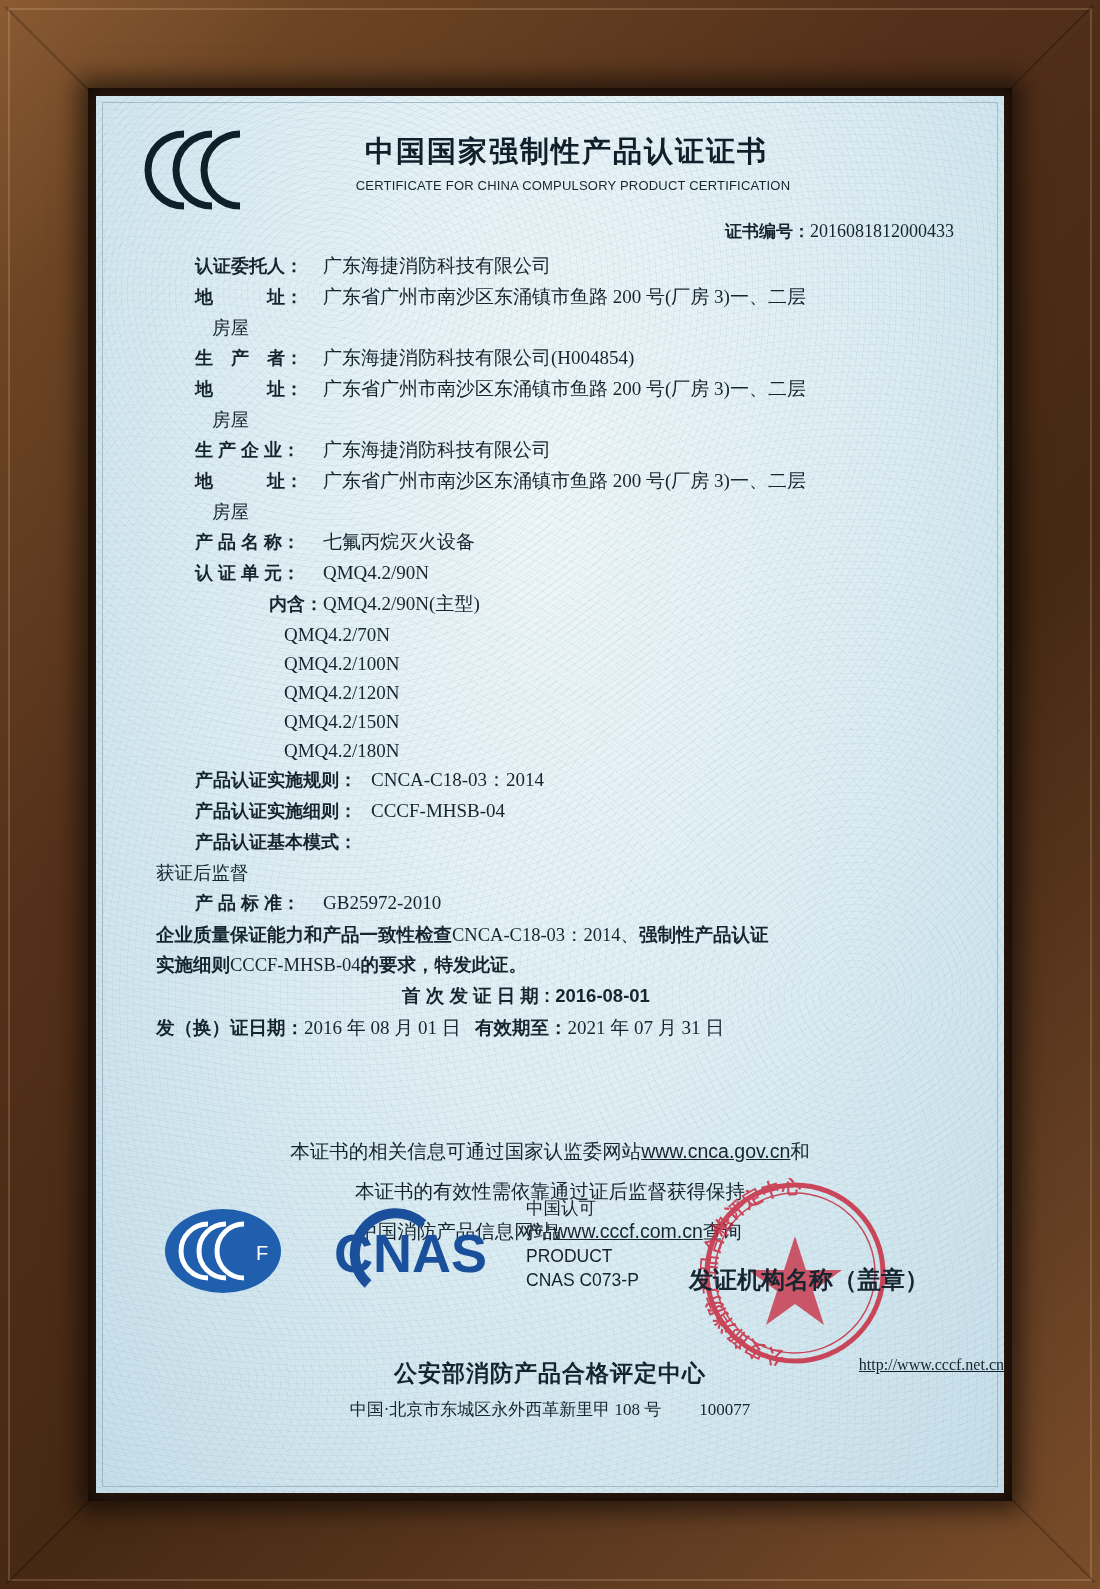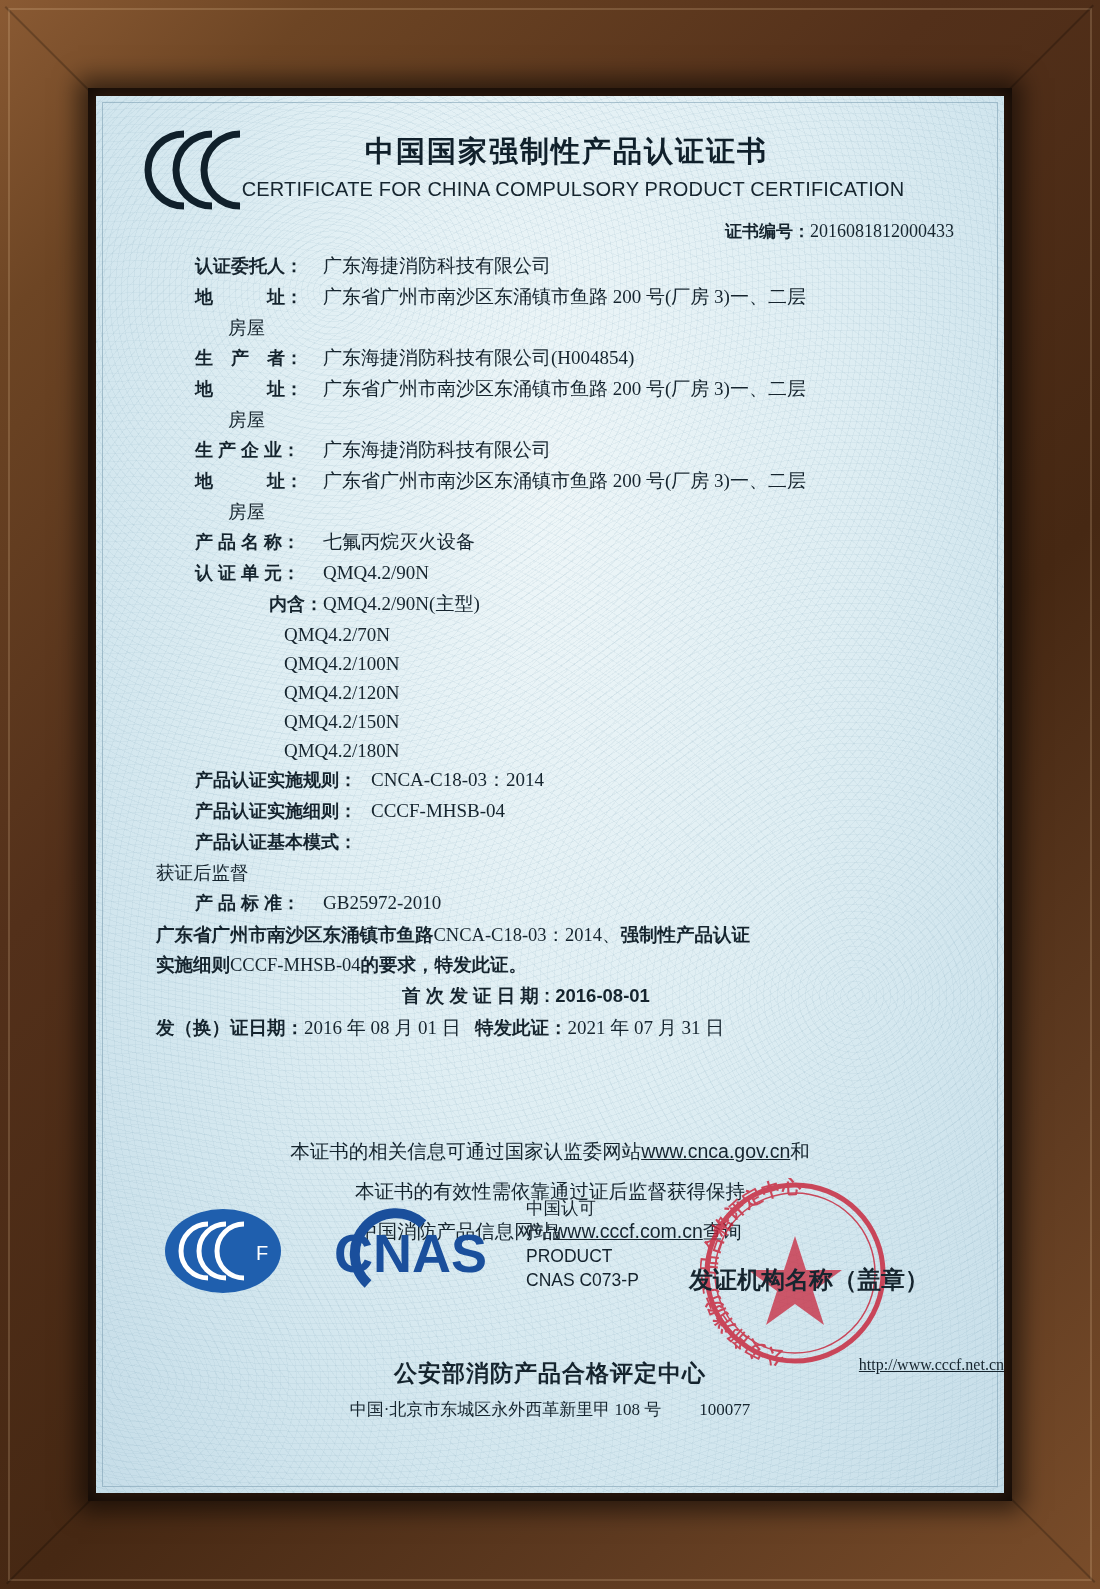--- a/index.html
+++ b/index.html
@@ -104,21 +104,21 @@
     color: #10202b;
     padding-left: 33px;
     box-sizing: border-box;
   }
   .title-en {
     position: absolute;
     left: 0; top: 82px;
     width: 908px;
     text-align: center;
     font-family: "Liberation Sans", sans-serif;
-    font-size: 20px;
+    font-size: 13px;
     letter-spacing: 0.2px;
     color: #16252f;
     padding-left: 46px;
     box-sizing: border-box;
   }
   .cert-no {
     position: absolute;
     right: 50px; top: 124px;
     font-size: 18px;
     font-family: "Liberation Serif", serif;
@@ -155,21 +155,21 @@
     width: 176px;
     flex: 0 0 176px;
   }
   .val {
     flex: 1;
     font-family: "Liberation Serif", serif;
     font-size: 19px;
   }
   .val.sans { font-family: "Liberation Sans", sans-serif; }
   .sub {
-    margin-left: 72px;
+    margin-left: 56px;
   }
   .unit-list {
     margin-left: 128px;
     line-height: 29px;
     font-size: 19px;
   }
   .statement {
     font-family: "Liberation Sans", sans-serif;
     font-weight: bold;
     font-size: 18.5px;
@@ -382,29 +382,29 @@
           <div class="lbl wide">产品认证基本模式：</div>
         </div>
         <div style="font-family:'Liberation Sans',sans-serif;font-size:18.5px;">获证后监督</div>
 
         <div class="row">
           <div class="lbl">产 品 标 准：</div>
           <div class="val">GB25972-2010</div>
         </div>
 
         <div class="statement">
-          <span>广东省广州市南沙区东涌镇市鱼路</span><span class="mono">CNCA-C18-03：2014、</span><span>强制性产品认证</span><br>
+          <span>企业质量保证能力和产品一致性检查</span><span class="mono">CNCA-C18-03：2014、</span><span>强制性产品认证</span><br>
           <span>实施细则</span><span class="mono">CCCF-MHSB-04</span><span>的要求，特发此证。</span>
         </div>
 
         <div class="first-issue">首 次 发 证 日 期 : 2016-08-01</div>
 
         <div class="issue-row">
           <span class="k">发（换）证日期：</span><span>2016 年 08 月 01 日</span>
-          &nbsp;&nbsp;<span class="k">特发此证：</span><span>2021 年 07 月 31 日</span>
+          &nbsp;&nbsp;<span class="k">有效期至：</span><span>2021 年 07 月 31 日</span>
         </div>
       </div>
 
       <div class="notices">
         <div>
           <span>本证书的相关信息可通过国家认监委网站</span><span class="u">www.cnca.gov.cn</span><span>和</span>
         </div>
         <div>本证书的有效性需依靠通过证后监督获得保持</div>
         <div>
           <span>中国消防产品信息网站</span><span class="u">www.cccf.com.cn</span><span>查询</span>

